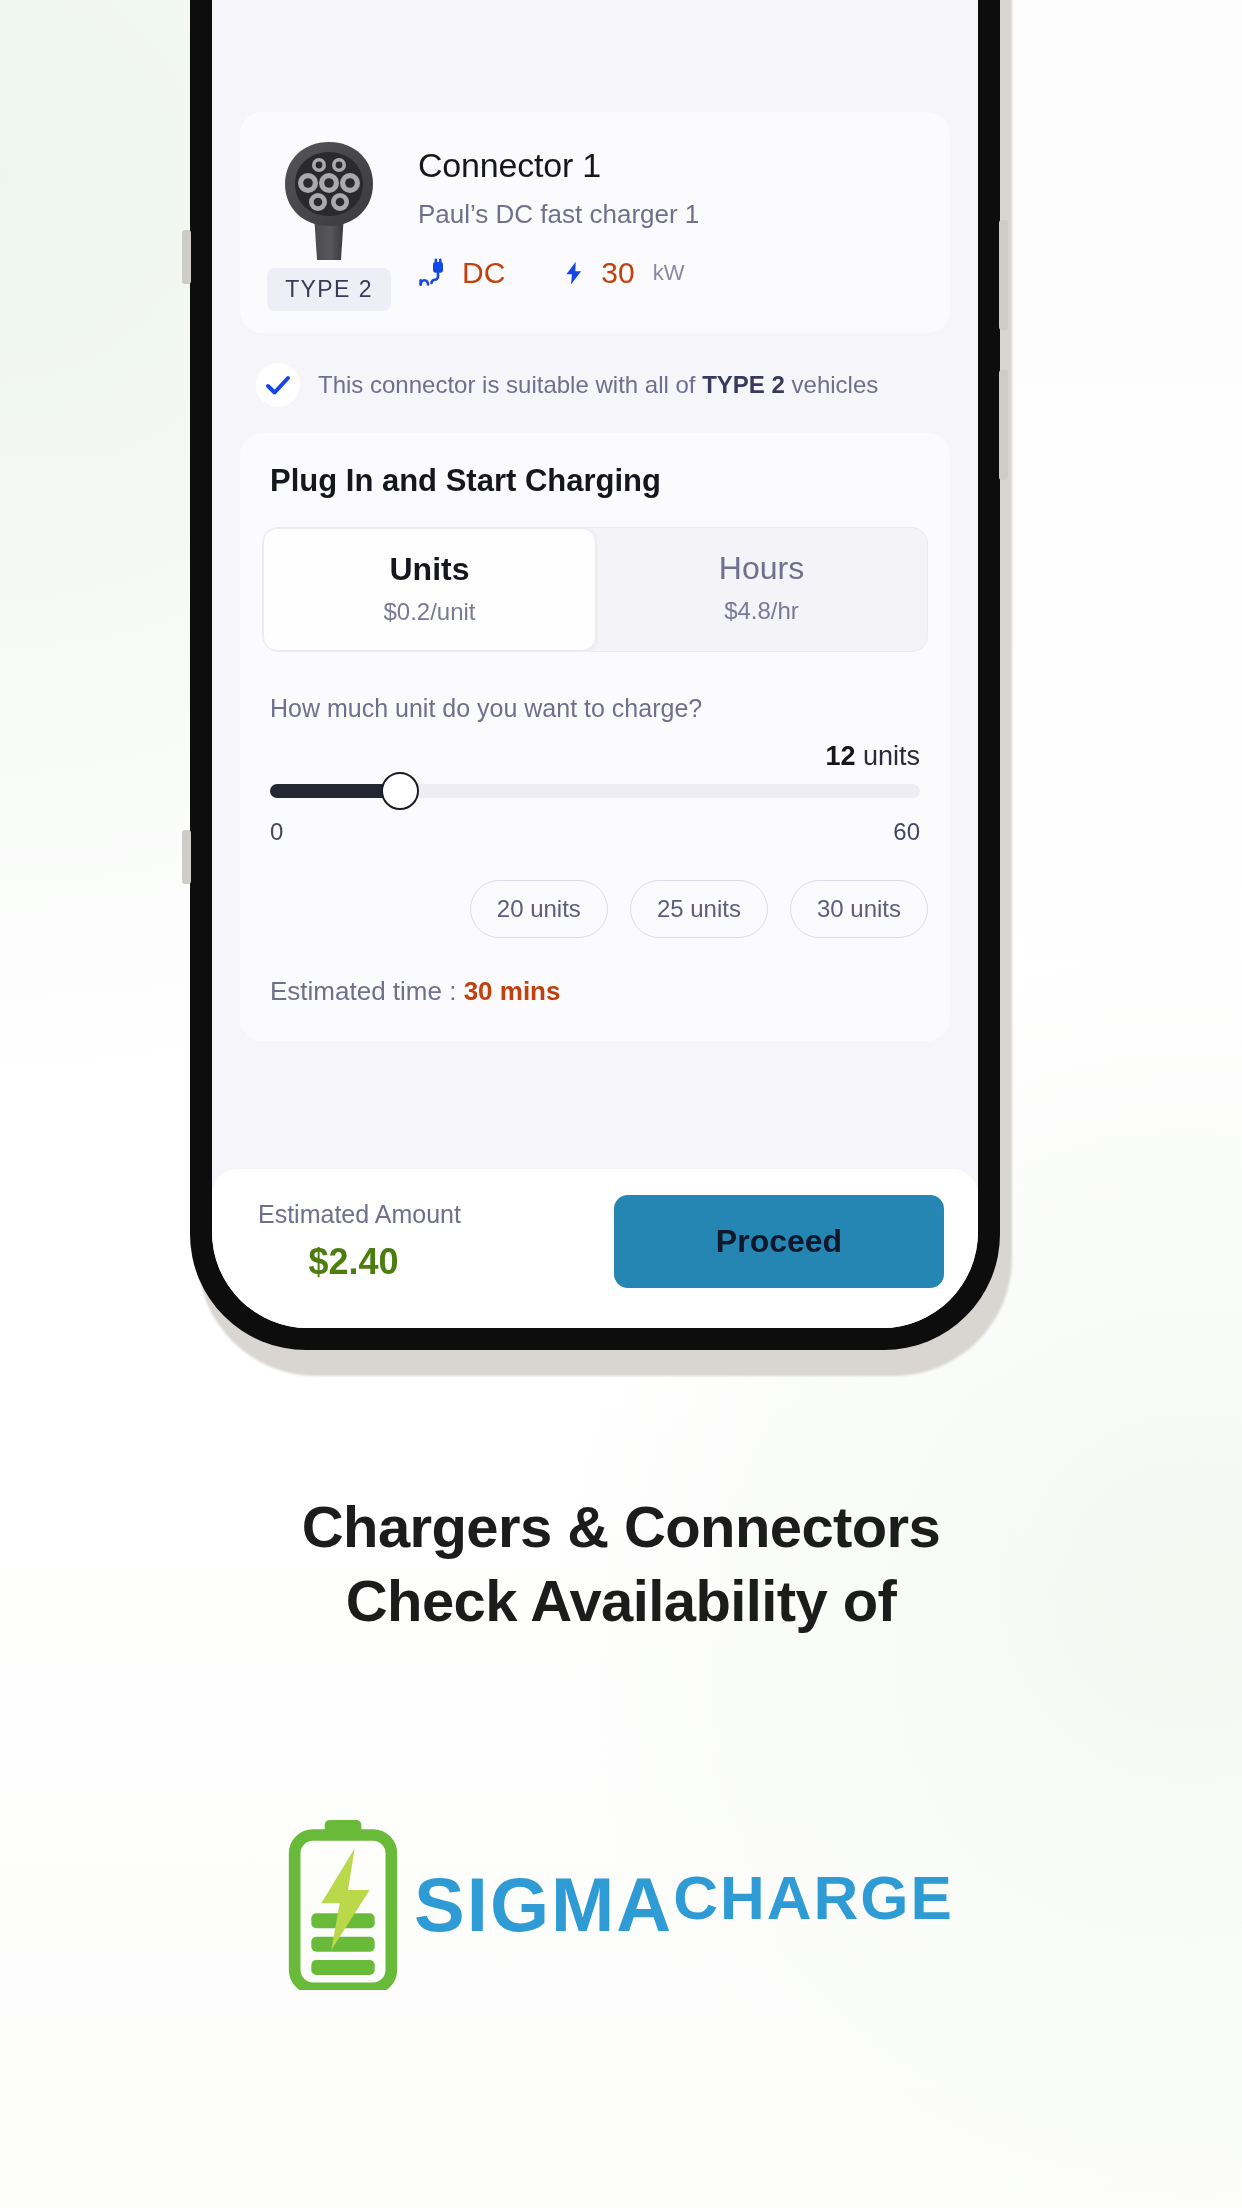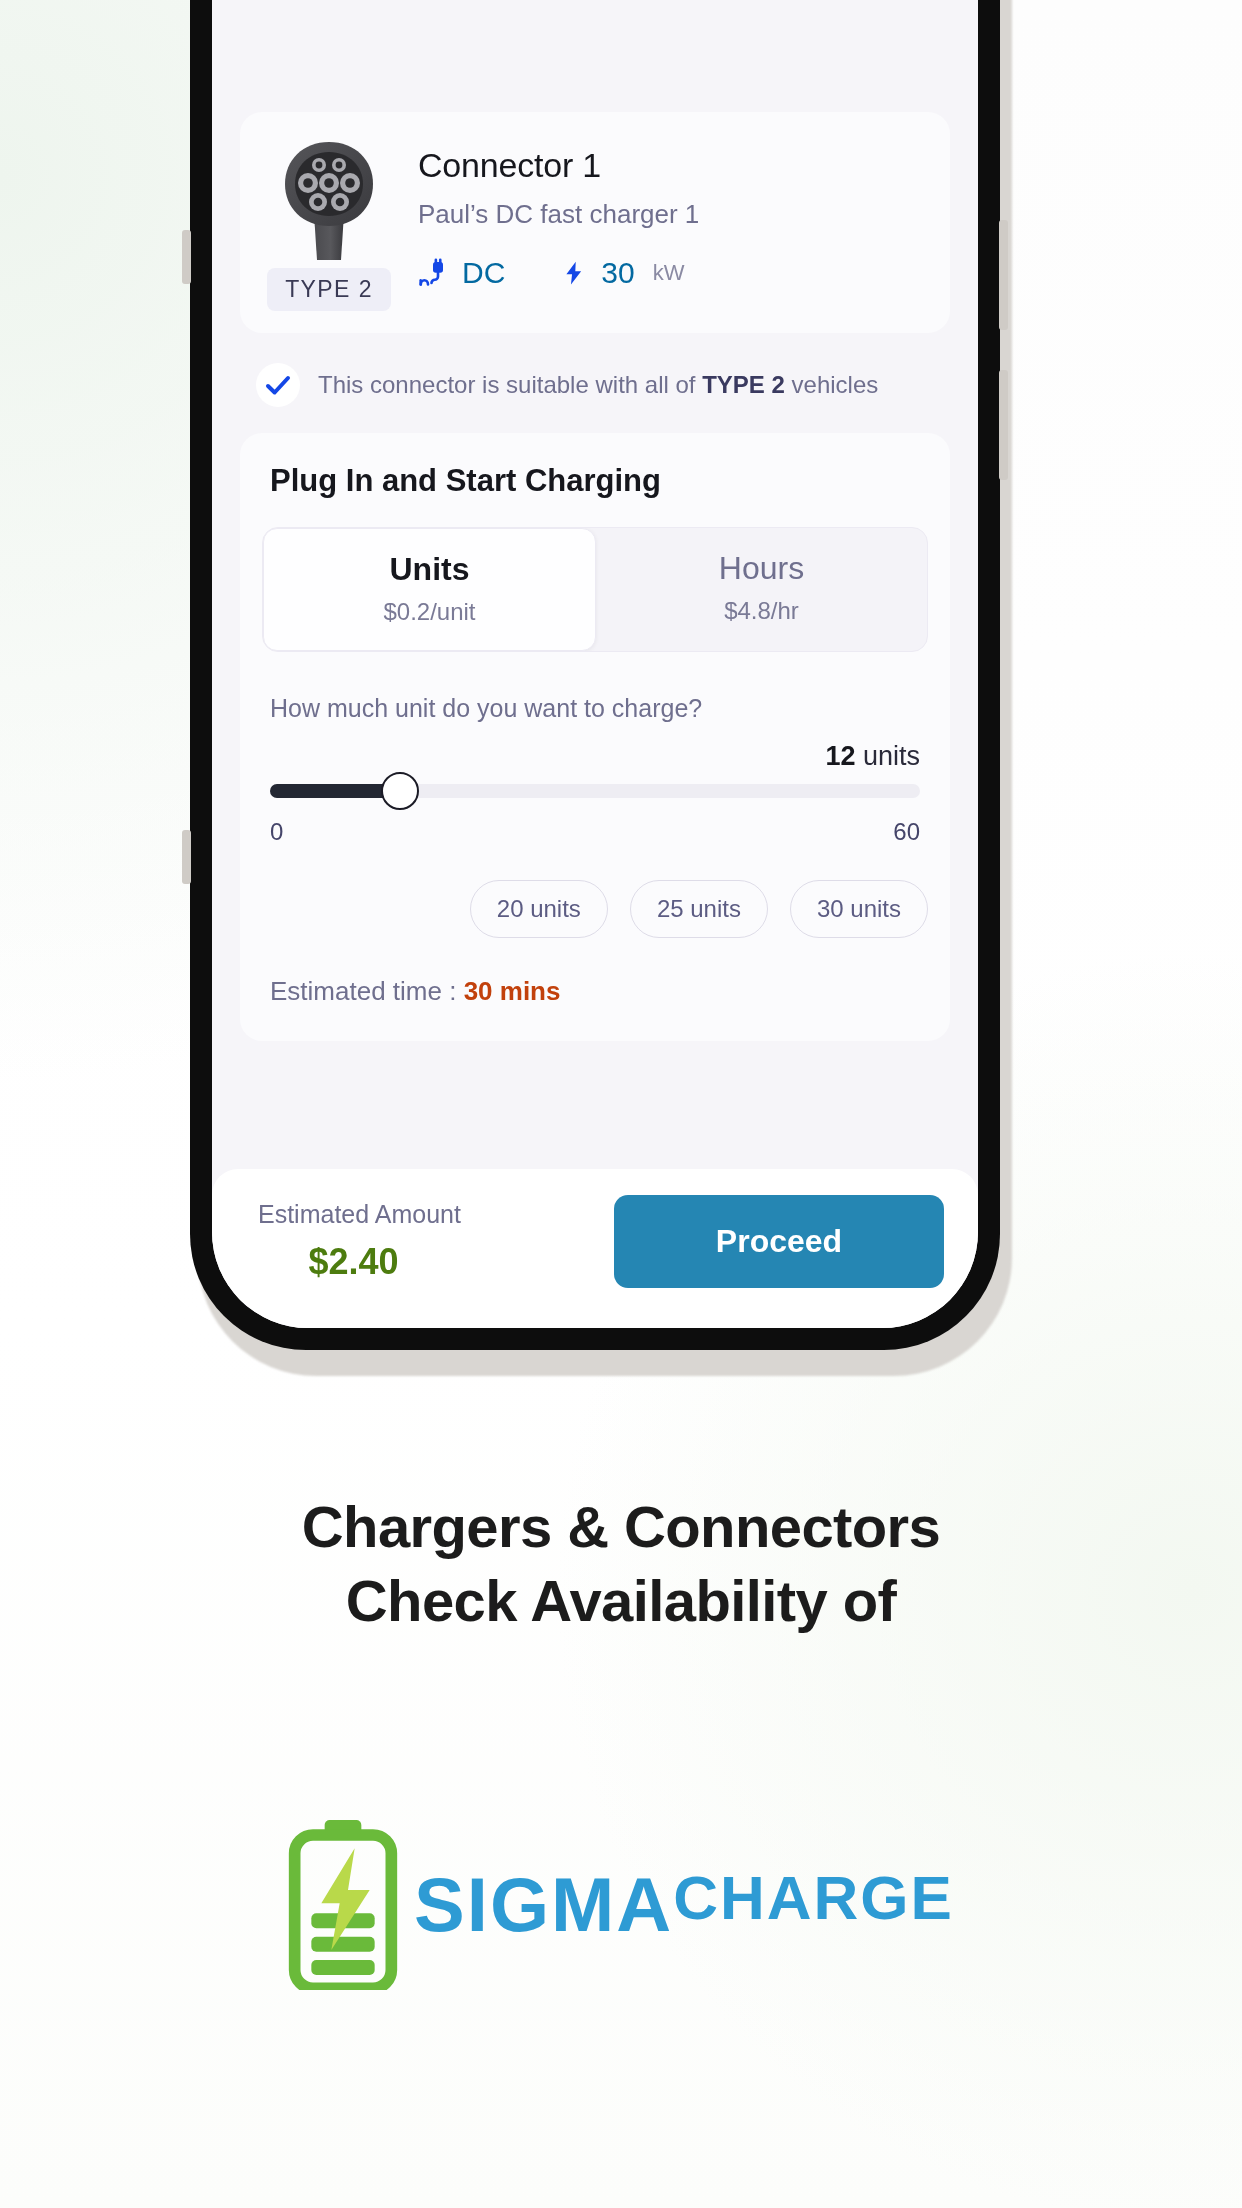--- a/index.html
+++ b/index.html
@@ -103,21 +103,21 @@
     font-size: 26px;
     color: #6f6f8e;
   }
   .connector-meta {
     margin-top: 26px;
     display: flex;
     align-items: center;
     gap: 56px;
   }
   .meta-item { display: flex; align-items: center; gap: 14px; }
-  .meta-val { font-size: 30px; color: #0369a1; }
+  .meta-val { font-size: 30px; color: #c2410c; }
   .meta-unit { font-size: 22px; color: #8a8aa3; margin-left: 4px; }
   .icon-blue { color: #1447e6; display: inline-flex; }
 
   
   .suitable-row {
     display: flex;
     align-items: center;
     gap: 18px;
     padding: 30px 8px 26px 16px;
   }
@@ -248,21 +248,21 @@
   .amount-label { font-size: 25px; color: #6f6f8e; margin-left: 12px; }
   .amount-value {
     margin-top: 12px;
     font-size: 36px;
     font-weight: bold;
     color: #4d7c0f;
   }
   .proceed-btn {
     width: 330px;
     background: #2586b3;
-    color: #ffffff;
+    color: #0f172a;
     border: none;
     border-radius: 14px;
     padding: 28px 0;
     font-size: 32px;
     font-weight: bold;
     font-family: "Liberation Sans", sans-serif;
   }
 
   
   .headline {

